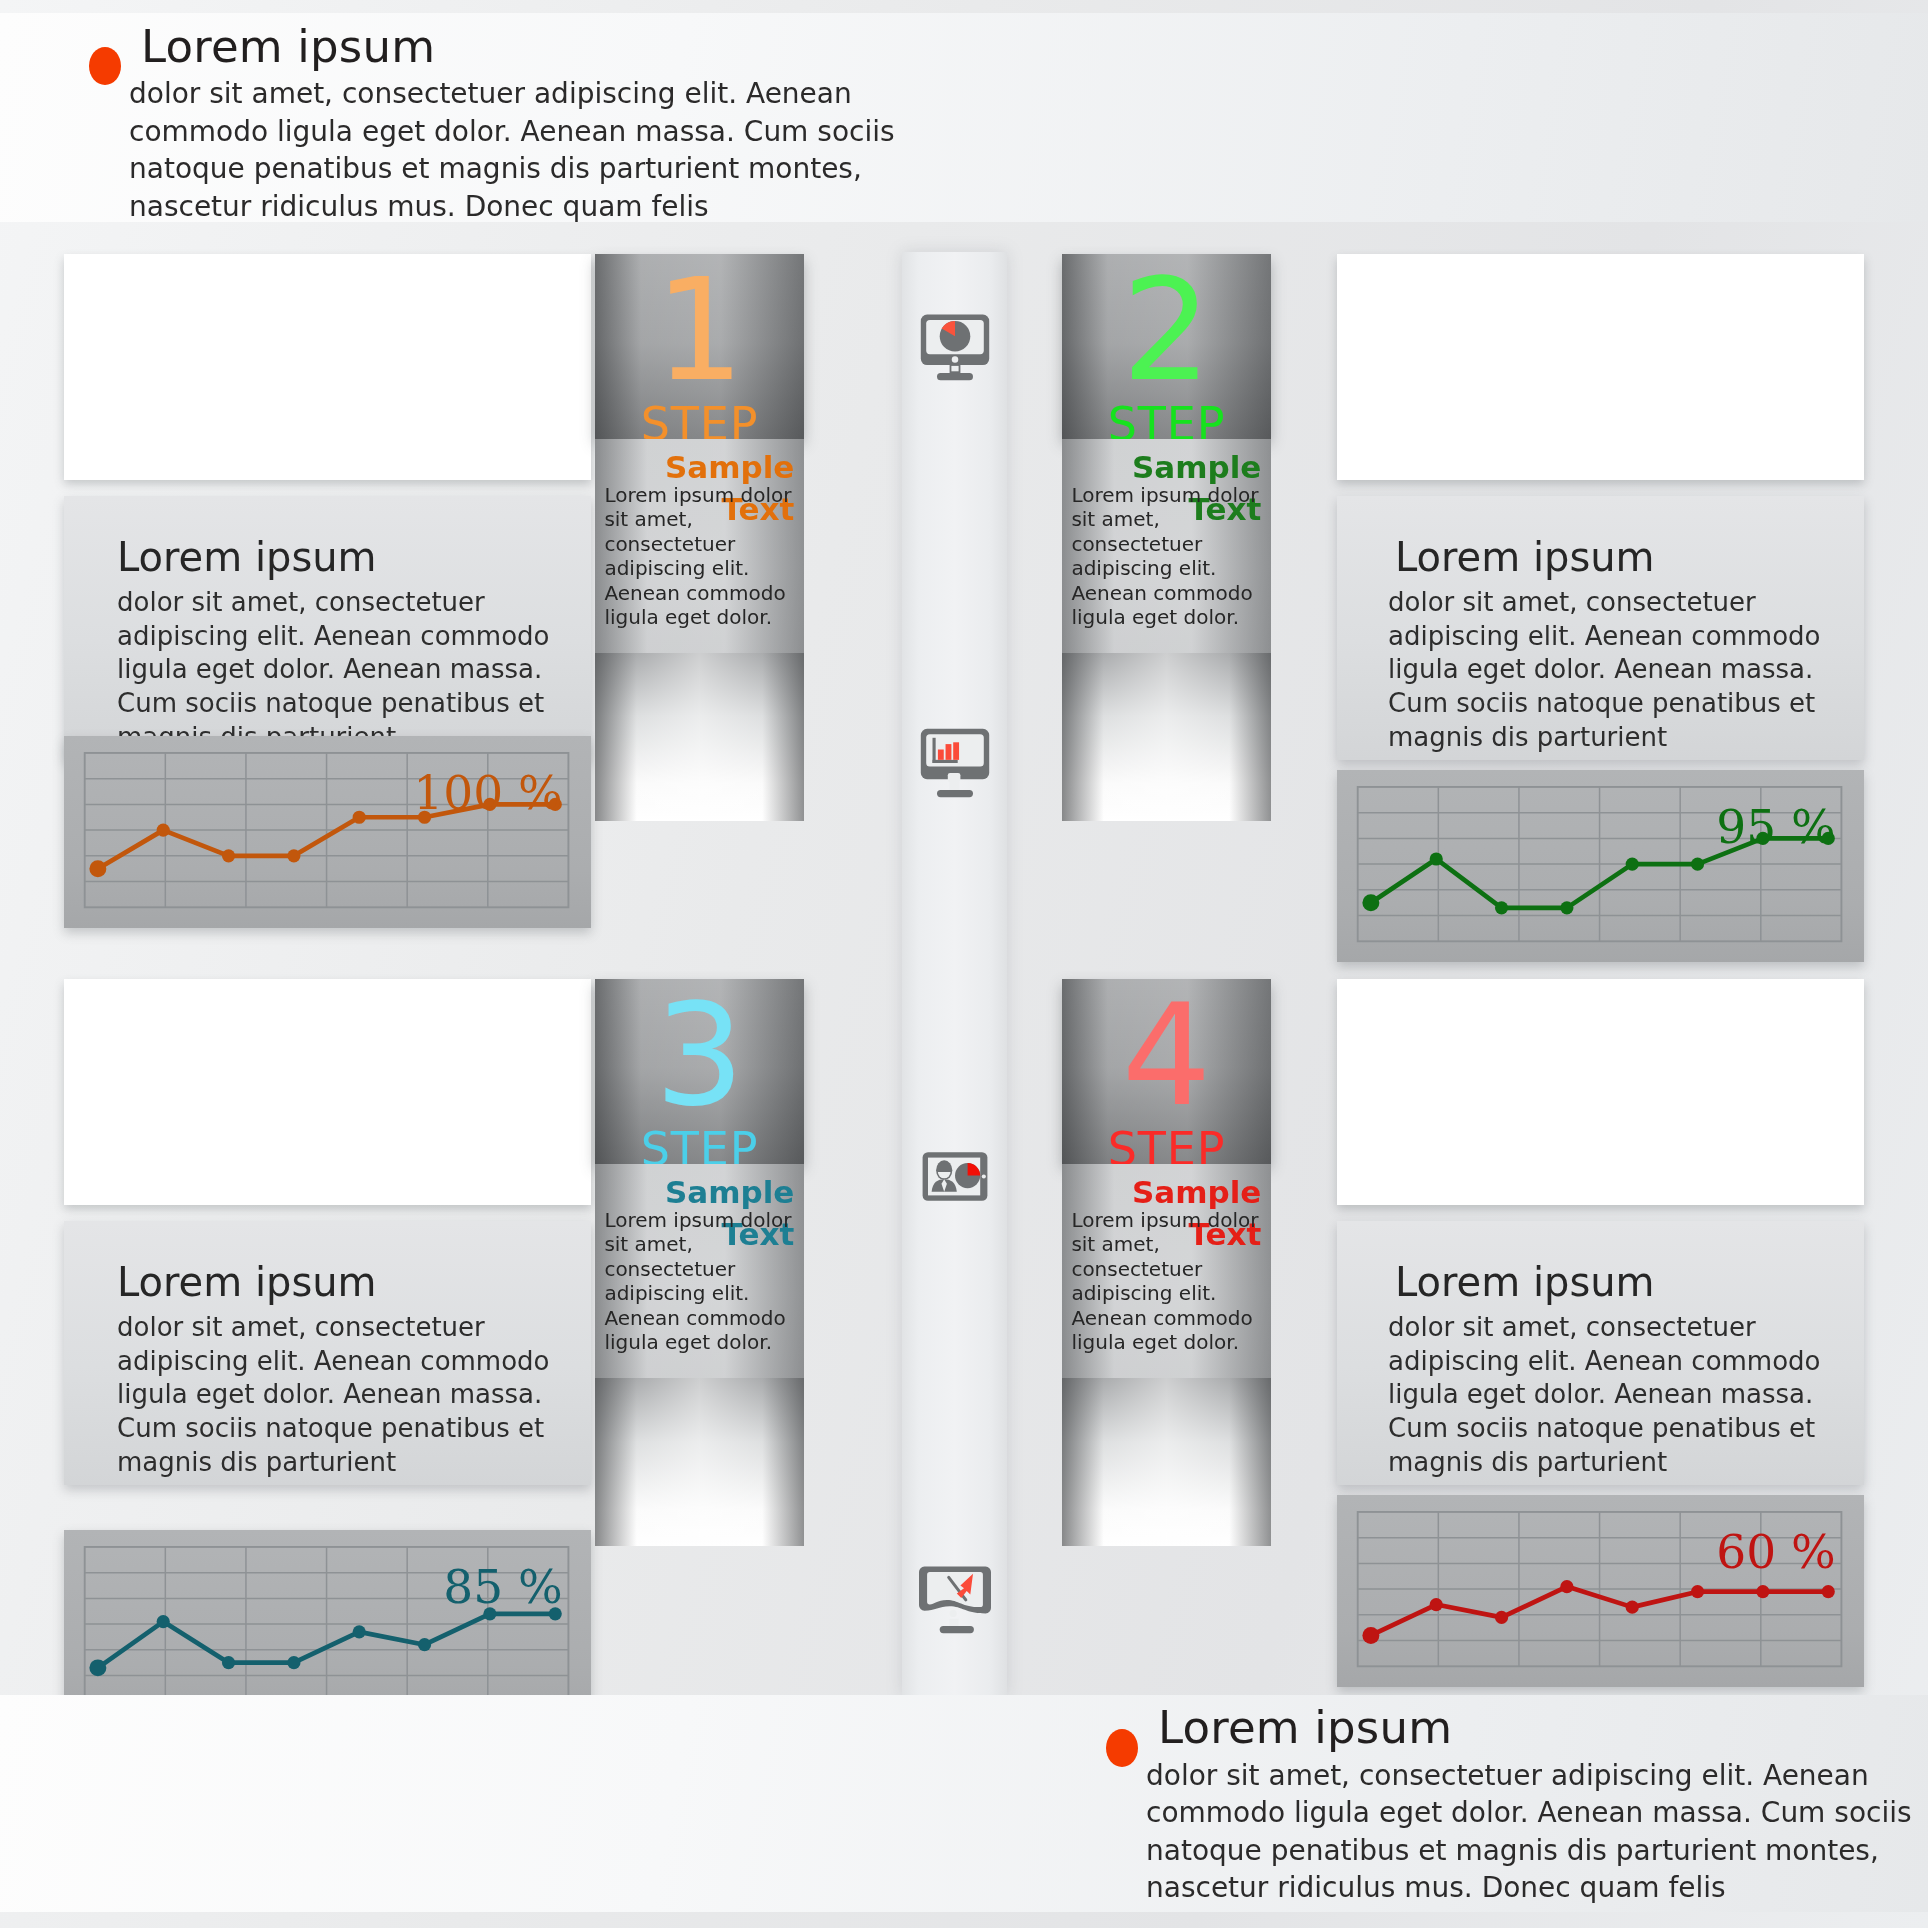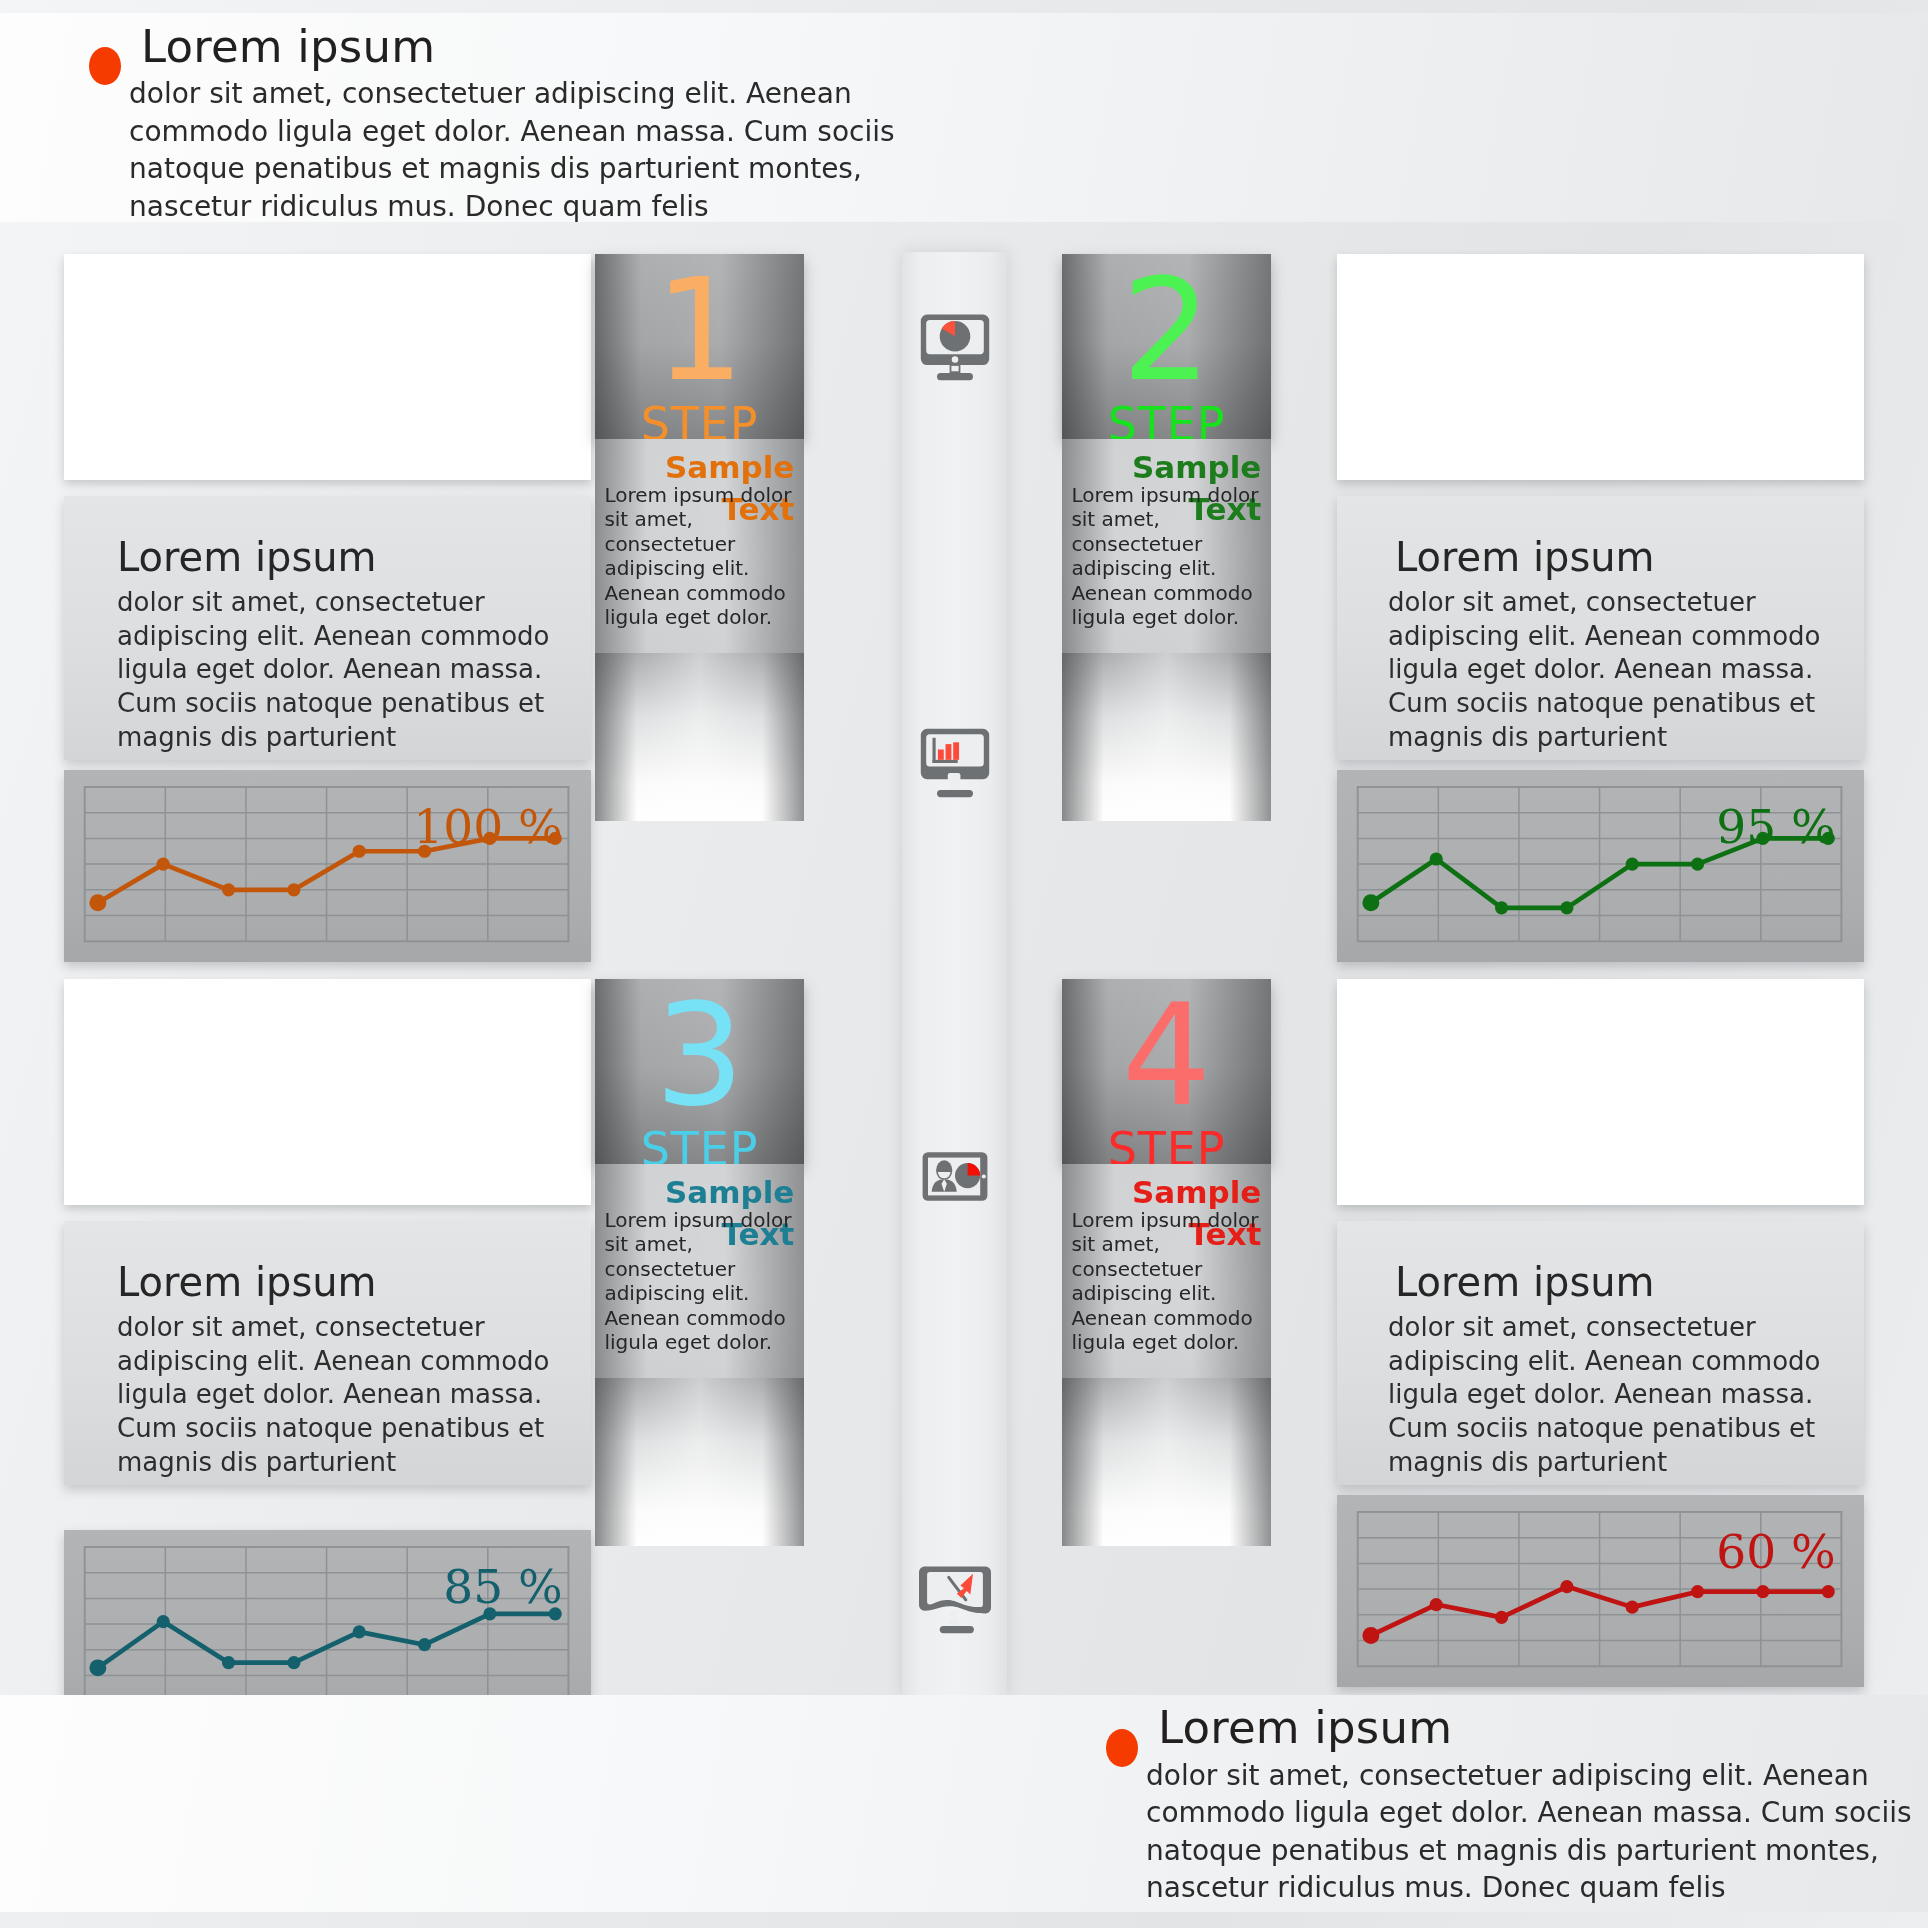--- a/index.html
+++ b/index.html
@@ -265,21 +265,21 @@
     </svg>
   </div>
 
   <div class="photo" style="left:64px; top:254px; width:527px; height:226px;"></div>
 
   <div class="textcard tc-left" style="left:64px; top:496px; width:527px; height:264px;">
     <h2>Lorem ipsum</h2>
     <p>dolor sit amet, consectetuer adipiscing elit. Aenean commodo ligula eget dolor. Aenean massa. Cum sociis natoque penatibus et magnis dis parturient</p>
   </div>
 
-  <div class="chartcard" style="left:64px; top:770px; width:527px; height:192px;">
+  <div class="chartcard" style="left:64px; top:736px; width:527px; height:192px;">
     <svg viewBox="0 0 560 204" preserveAspectRatio="none" id="chart0">
         <rect x="22" y="18" width="514" height="164" fill="none" stroke="#8e9295" stroke-width="2"></rect>
         <line x1="107.66666666666667" y1="18" x2="107.66666666666667" y2="182" stroke="#8e9295" stroke-width="1.6"></line>
         <line x1="193.33333333333334" y1="18" x2="193.33333333333334" y2="182" stroke="#8e9295" stroke-width="1.6"></line>
         <line x1="279" y1="18" x2="279" y2="182" stroke="#8e9295" stroke-width="1.6"></line>
         <line x1="364.6666666666667" y1="18" x2="364.6666666666667" y2="182" stroke="#8e9295" stroke-width="1.6"></line>
         <line x1="450.3333333333333" y1="18" x2="450.3333333333333" y2="182" stroke="#8e9295" stroke-width="1.6"></line>
         <line x1="22" y1="45.33333333333333" x2="536" y2="45.33333333333333" stroke="#8e9295" stroke-width="1.6"></line>
         <line x1="22" y1="72.66666666666666" x2="536" y2="72.66666666666666" stroke="#8e9295" stroke-width="1.6"></line>
         <line x1="22" y1="100" x2="536" y2="100" stroke="#8e9295" stroke-width="1.6"></line>

